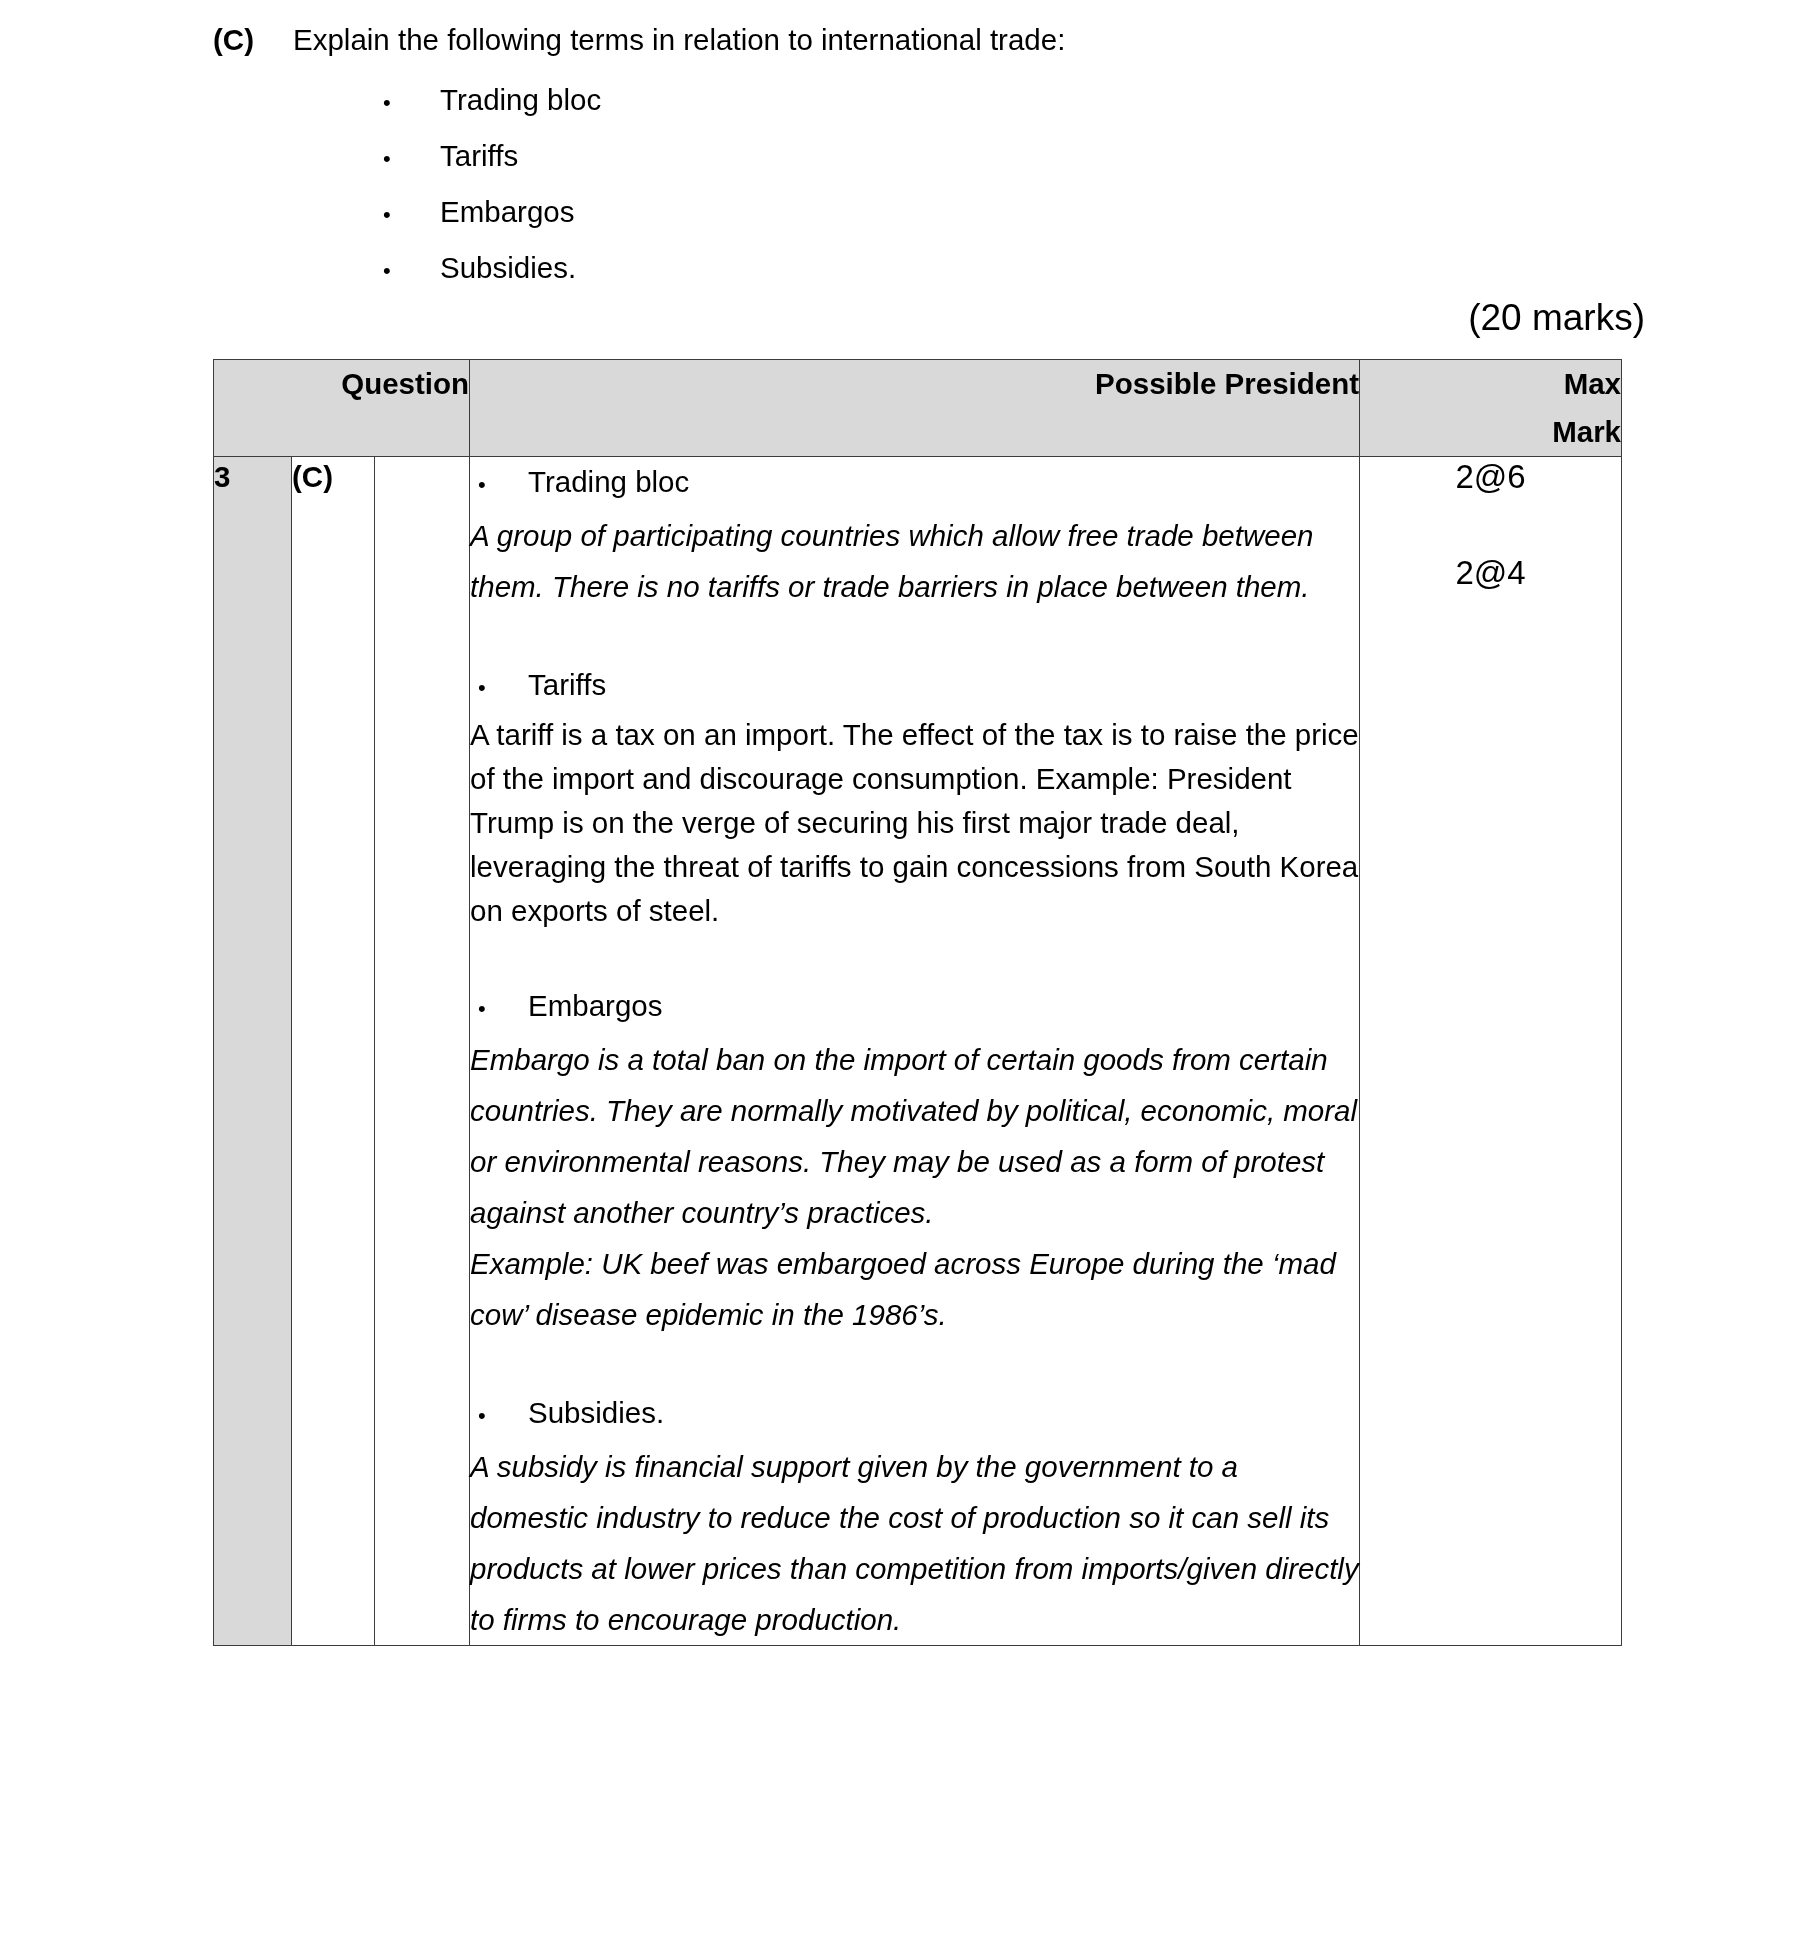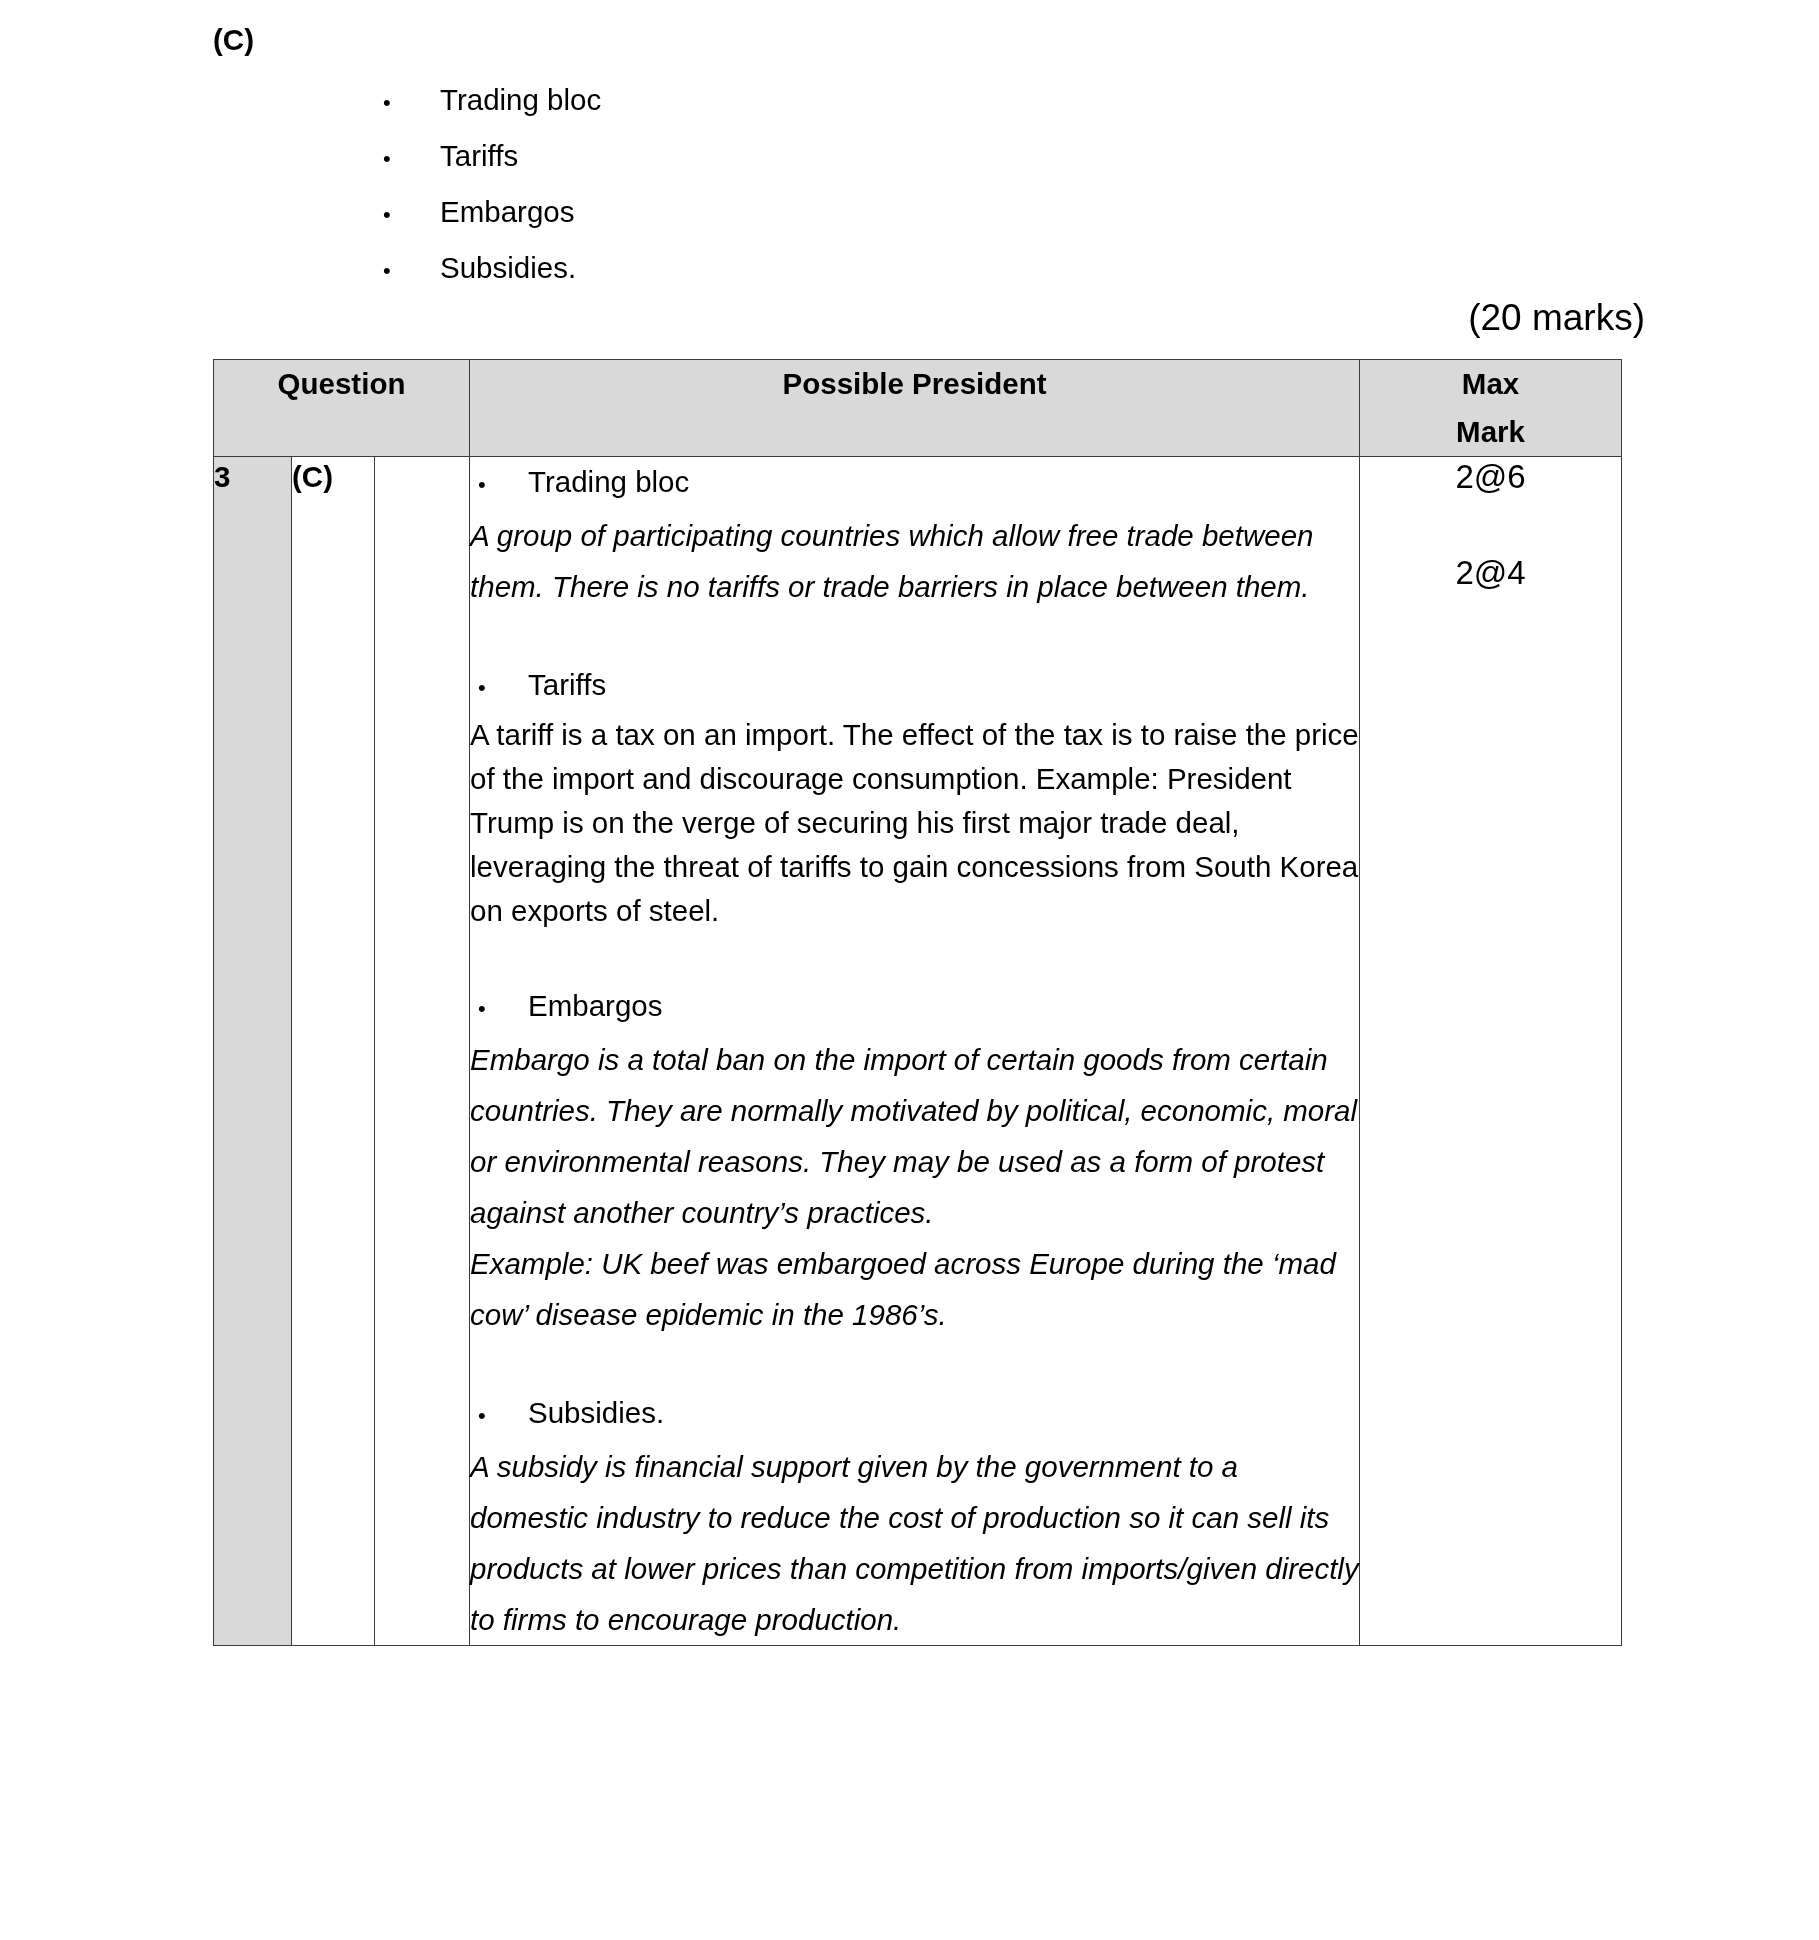--- a/index.html
+++ b/index.html
@@ -78,21 +78,21 @@
     table-layout: fixed;
   }
   .ms-table td, .ms-table th {
     border: 1.6px solid #3c3c3c;
     vertical-align: top;
     padding: 0;
   }
 
   .hdr {
     background: #d9d9d9;
-    text-align: center;
+    text-align: right;
     font-weight: bold;
     font-size: 29.5px;
     line-height: 48px;
     height: 97px;
     padding-top: 9px;
     box-sizing: border-box;
   }
   .hdr-question { }
   .hdr-responses { }
   .hdr-max { }
@@ -158,20 +158,21 @@
   .gap-lg { height: 48px; }
 </style>
 </head>
 <body>
 
 <div class="page">
 
   <div class="stem">
     <div class="stem-line">
       <span class="stem-label">(C)</span>
+      <span class="stem-text">Explain the following terms in relation to international trade:</span>
     </div>
     <div class="stem-bullets">
       <div class="stem-bullet">
         <span class="bul">•</span>
         <span>Trading bloc</span>
       </div>
       <div class="stem-bullet">
         <span class="bul">•</span>
         <span>Tariffs</span>
       </div>

